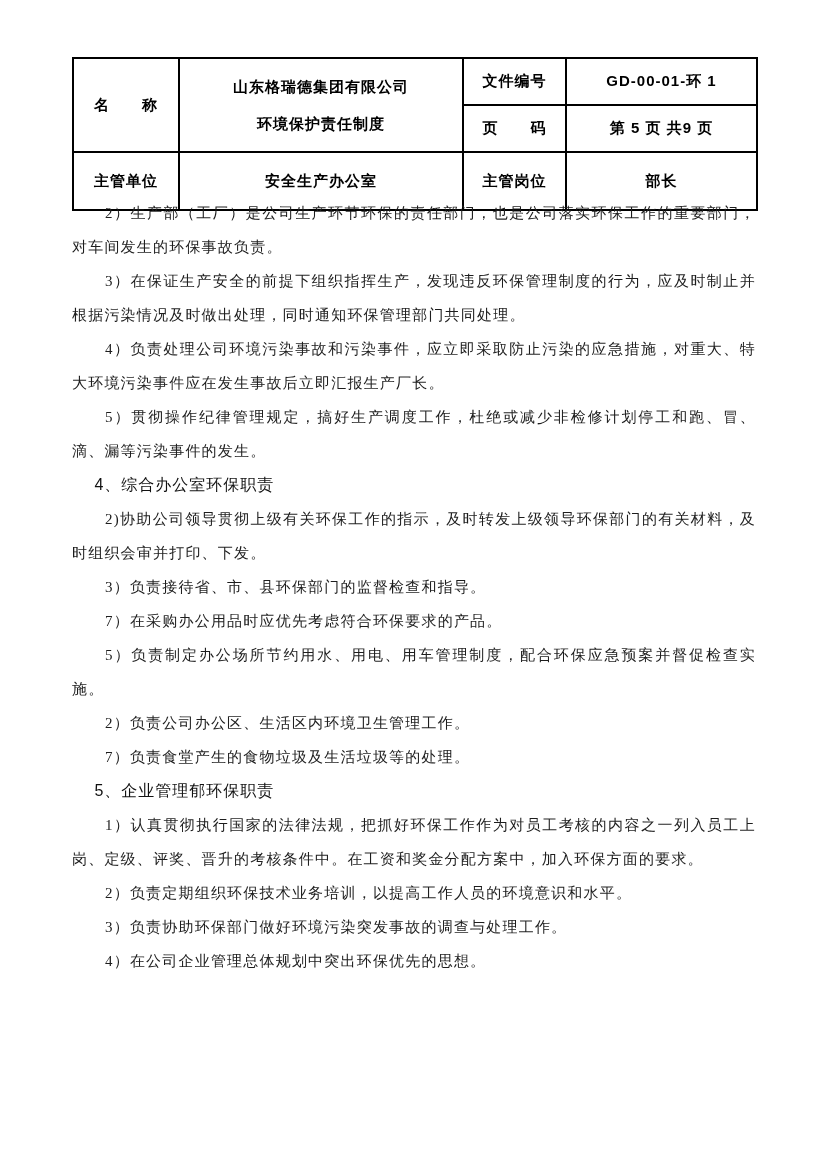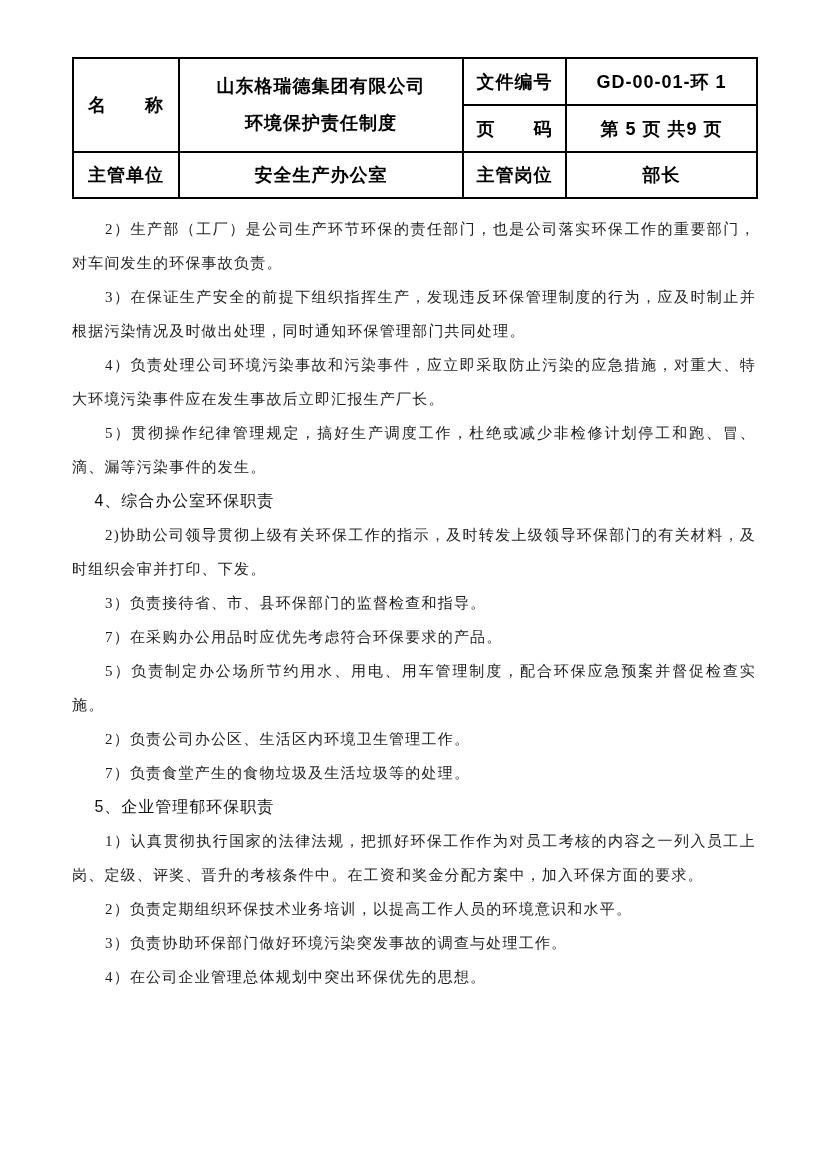--- a/index.html
+++ b/index.html
@@ -22,32 +22,32 @@
     table-layout: fixed;
     font-family: "Liberation Sans", sans-serif;
     font-weight: bold;
     color: #000000;
   }
   table.header-table td {
     border: 2px solid #000000;
     text-align: center;
     vertical-align: middle;
     padding: 0;
-    font-size: 18px;
+    font-size: 15px;
     letter-spacing: 1px;
   }
   tr.r1 { height: 47px; }
   tr.r2 { height: 47px; }
-  tr.r3 { height: 46px; }
+  tr.r3 { height: 58px; }
   td.title-cell { font-size: 16px; }
   td.title-cell .tline { line-height: 37px; letter-spacing: 1px; }
   td.value-cell { font-size: 15px; letter-spacing: 1px; }
   .doc-body {
     position: absolute;
-    top: 212px;
+    top: 196px;
     left: 72px;
     width: 684px;
   }
   .doc-body p { margin: 0; }
   .para {
     font-size: 15px;
     line-height: 34px;
     letter-spacing: 1.2px;
     text-align: justify;
     text-indent: 2.2em;

